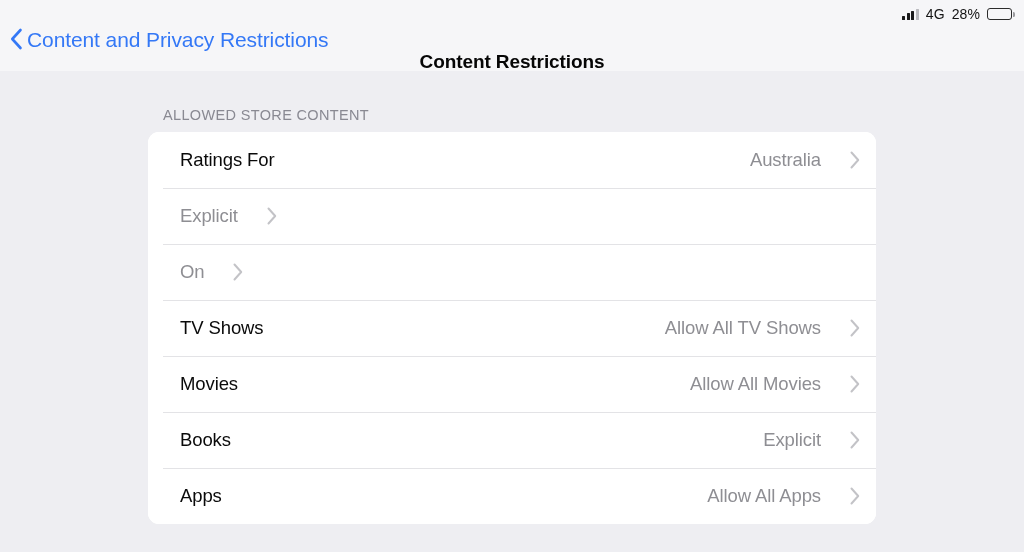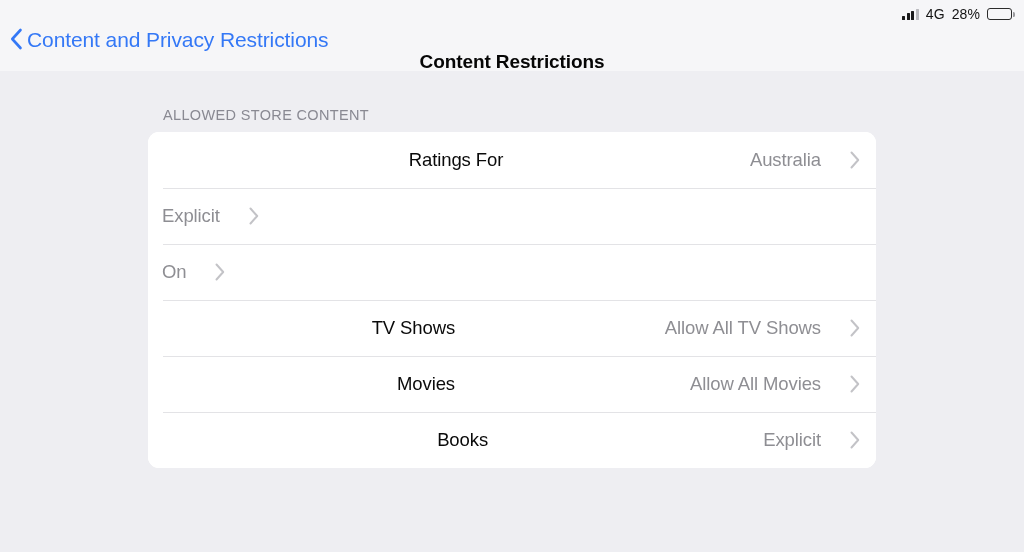--- a/index.html
+++ b/index.html
@@ -168,25 +168,24 @@
     background: #ffffff;
     border-radius: 11px;
     overflow: hidden;
   }
 
   .row {
     position: relative;
     height: 56px;
     display: flex;
     align-items: center;
-    padding-left: 14px;
+    padding-left: 32px;
     padding-right: 16px;
     cursor: pointer;
     background: #ffffff;
-    text-align: center;
   }
 
   .row + .row::before {
     content: "";
     position: absolute;
     left: 15px;
     right: 0;
     top: 0;
     height: 1px;
     background: #e3e3e6;
@@ -307,17 +306,26 @@
       <div class="row">
         <span class="row-label">Books</span>
         <span class="row-right">
           <span class="row-value">Explicit</span>
           <svg class="chevron-right" viewBox="0 0 10 18">
             <polyline points="1.5,1.5 8.2,9 1.5,16.5" fill="none" stroke="#c3c3c7" stroke-width="2" stroke-linecap="round" stroke-linejoin="round"></polyline>
           </svg>
         </span>
       </div>
 
+      <div class="row">
+        <span class="row-label">Apps</span>
+        <span class="row-right">
+          <span class="row-value">Allow All Apps</span>
+          <svg class="chevron-right" viewBox="0 0 10 18">
+            <polyline points="1.5,1.5 8.2,9 1.5,16.5" fill="none" stroke="#c3c3c7" stroke-width="2" stroke-linecap="round" stroke-linejoin="round"></polyline>
+          </svg>
+        </span>
+      </div>
 
     </div>
   </div>
 
 </div>
 
 </body></html>

